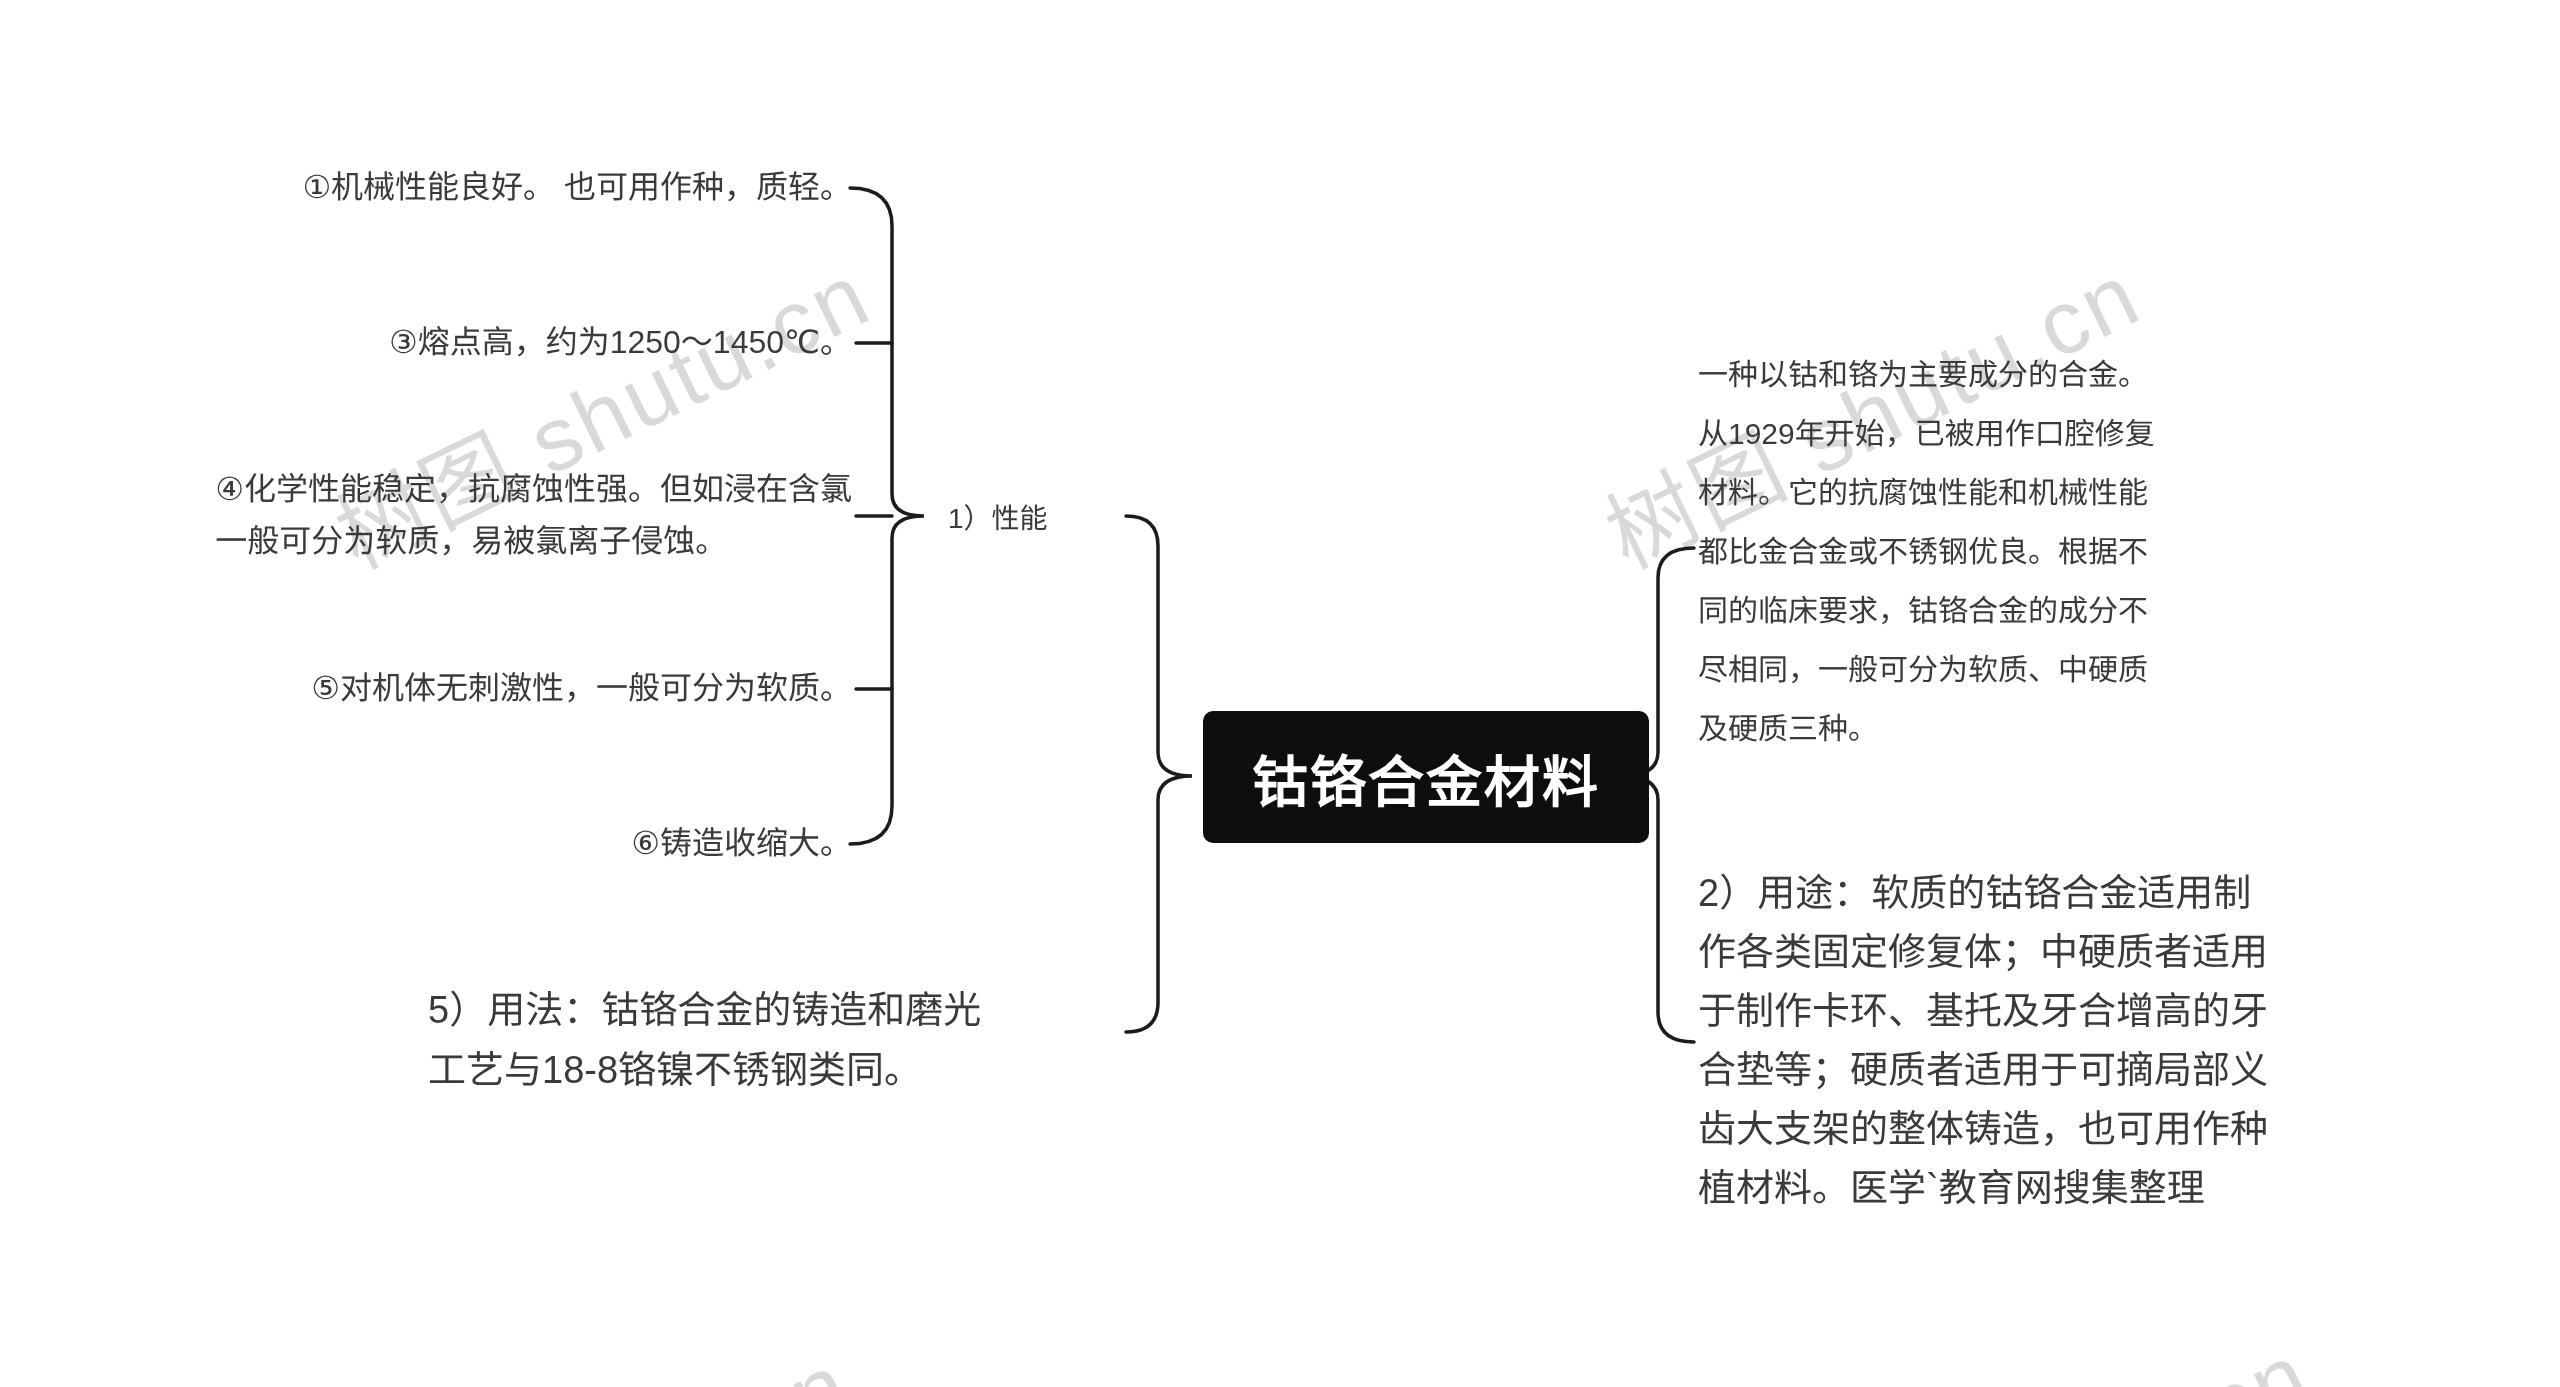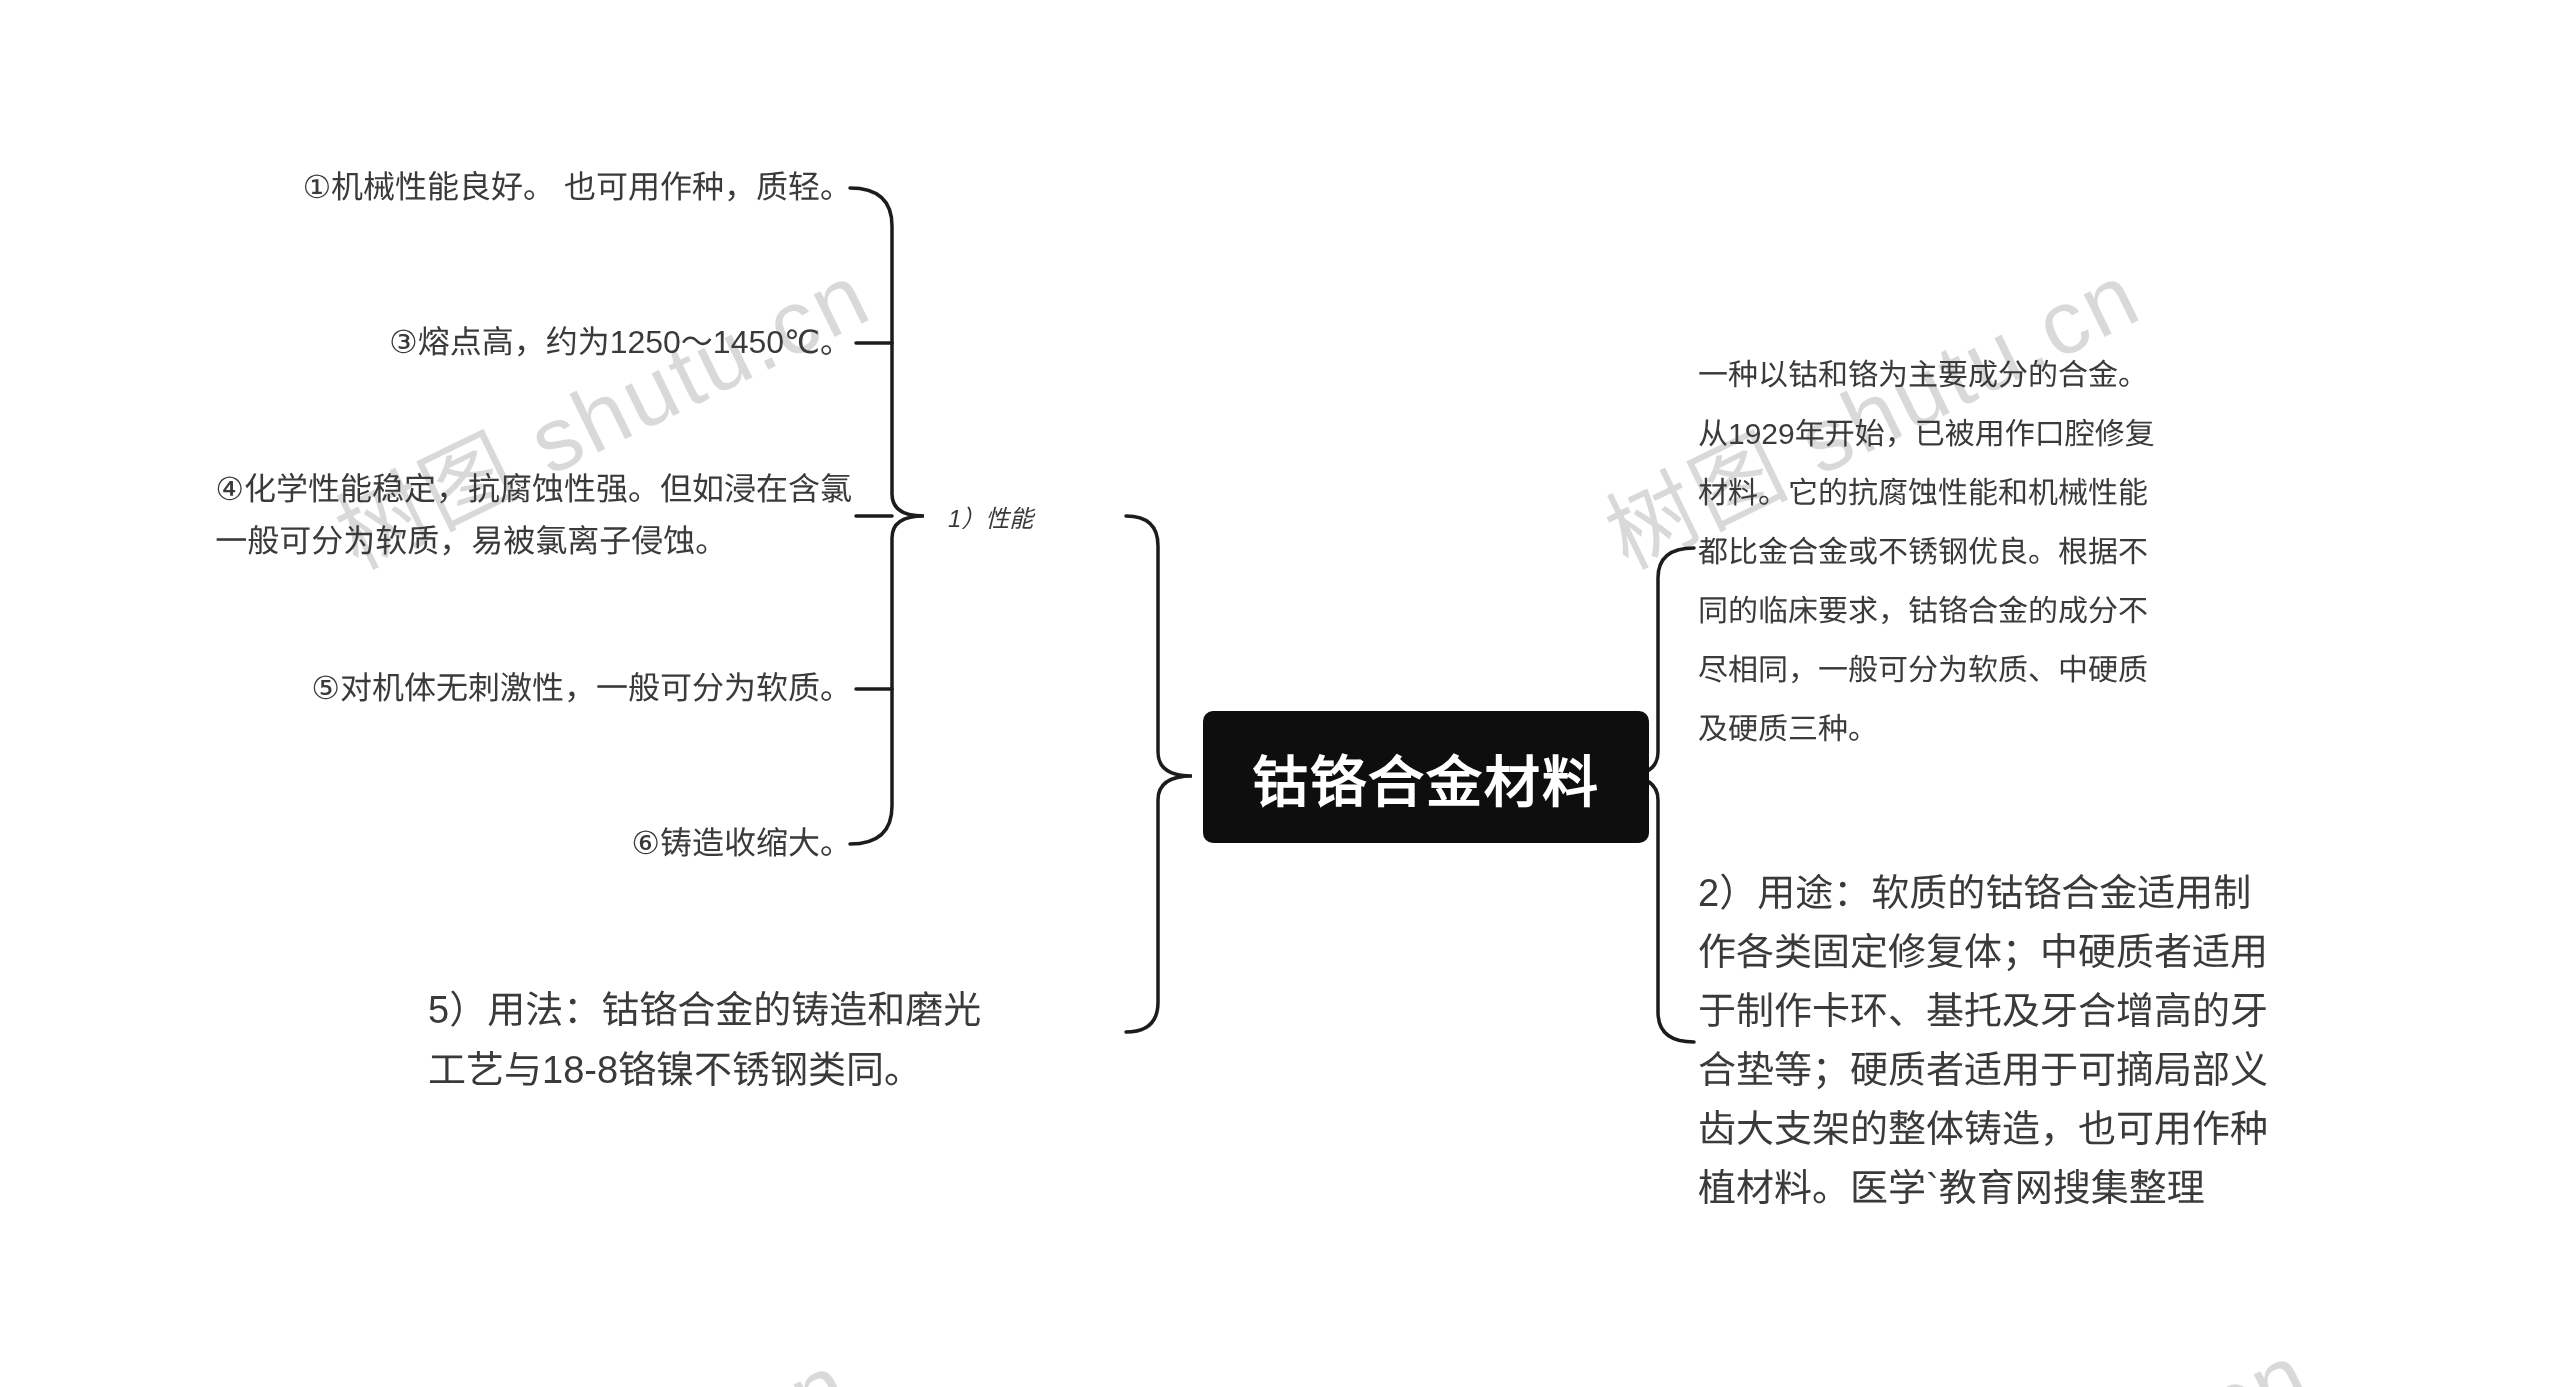--- a/index.html
+++ b/index.html
@@ -20,21 +20,21 @@
 
   .left-item{
     position:absolute;right:1708px;transform:translateY(-50%);
     color:var(--text);font-size:32px;line-height:1.62;
     white-space:pre-line;text-align:left;
   }
   .li1{top:188px;} .li2{top:343px;} .li3{top:516px;} .li4{top:689px;} .li5{top:844px;}
 
   .branch-label{
     position:absolute;left:948px;top:516px;transform:translateY(-50%);
-    color:var(--text);font-size:24px;white-space:nowrap;font-style:italic;
+    color:var(--text);font-size:28px;white-space:nowrap;
   }
 
   .center-node{
     position:absolute;left:1203px;top:711px;width:446px;height:132px;
     background:var(--node-bg);color:var(--node-text);
     border-radius:10px;display:flex;align-items:center;justify-content:center;
     font-size:56px;font-weight:700;letter-spacing:2px;white-space:nowrap;
   }
 
   .usage-node{

